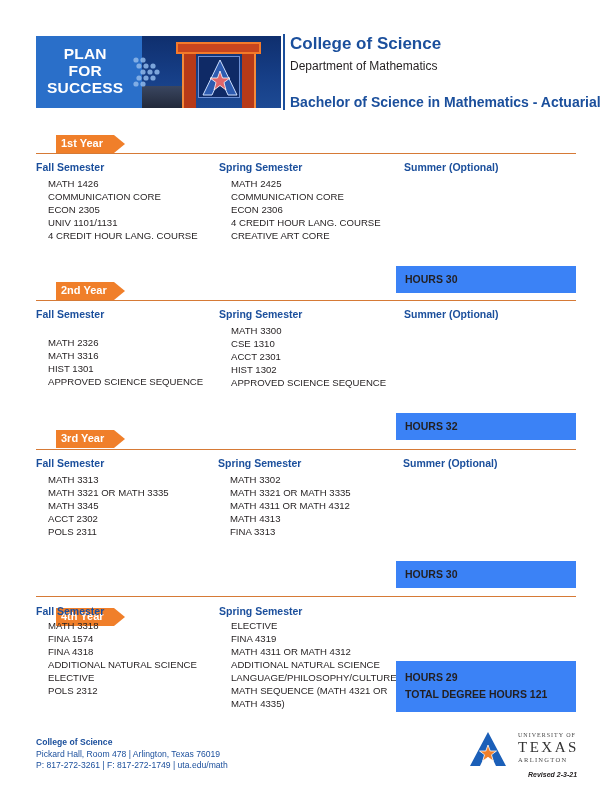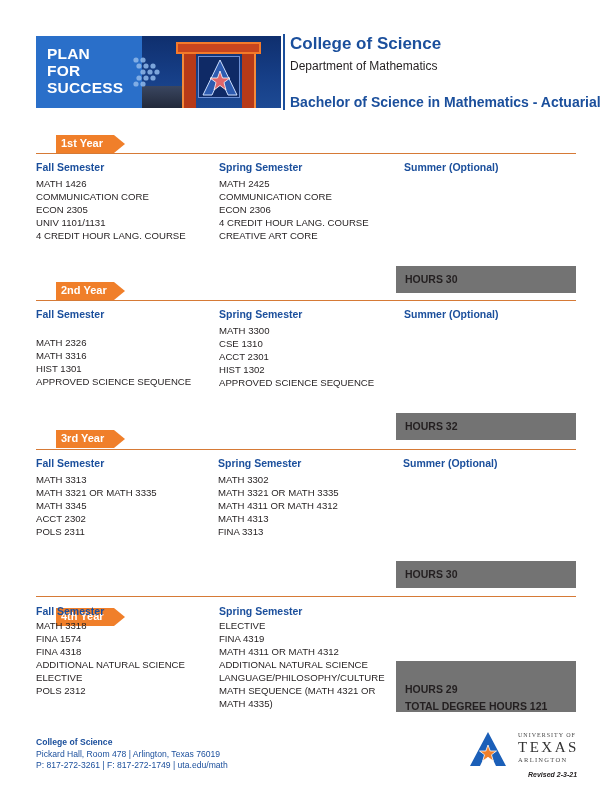--- a/index.html
+++ b/index.html
@@ -2,21 +2,21 @@
 <html><head>
 <meta charset="utf-8">
 <style>
   * { box-sizing: border-box; margin: 0; padding: 0; }
   html, body { width: 612px; height: 792px; background: #ffffff; overflow: hidden; }
   body { position: relative; font-family: "Liberation Sans", "DejaVu Sans", sans-serif; color: #231f20; }
 
   
   .banner { position: absolute; left: 36px; top: 36px; width: 245px; height: 72px; overflow: hidden; background: #1b5fb8; }
   .banner-left { position: absolute; left: 0; top: 0; width: 106px; height: 72px; background: #2a6fc9; }
-  .banner-text { position: absolute; left: 11px; top: 9px; color: #ffffff; font-weight: bold; font-size: 15.5px; line-height: 17px; letter-spacing: 0.2px; }
+  .banner-text { position: absolute; left: 11px; top: 9px; color: #ffffff; font-weight: bold; font-size: 15.5px; line-height: 17px; letter-spacing: 0.2px; text-align: center; }
   .banner-dots { position: absolute; left: 96px; top: 18px; width: 40px; height: 40px; }
   .banner-photo { position: absolute; left: 106px; top: 0; width: 139px; height: 72px;
     background: linear-gradient(180deg, #0f2f6e 0%, #163e86 55%, #1d4a94 100%); }
   .tower-top { position: absolute; left: 34px; top: 6px; width: 85px; height: 12px; background: #c8451e; border: 2px solid #f47a2a; }
   .tower-l { position: absolute; left: 40px; top: 18px; width: 14px; height: 54px; background: #b73a18; border-left: 2px solid #f58a3a; }
   .tower-r { position: absolute; left: 100px; top: 18px; width: 14px; height: 54px; background: #b73a18; border-right: 2px solid #f58a3a; }
   .tower-sign { position: absolute; left: 56px; top: 20px; width: 42px; height: 42px; background: #0f2a66; border: 1px solid #6c8fd4; }
   .building { position: absolute; left: 0; top: 50px; width: 40px; height: 22px; background: linear-gradient(180deg,#3a4660,#22293a); }
 
   .header-rule { position: absolute; left: 283px; top: 34px; width: 2px; height: 76px; background: #1b4f9c; }
@@ -25,24 +25,24 @@
   .degree-title { position: absolute; left: 290px; top: 94px; font-size: 14px; font-weight: bold; color: #1b4f9c; }
 
   
   .year-tab { position: absolute; left: 36px; height: 18px; width: 70px; margin-left: 20px; }
   .year-tab .tab-body { position: absolute; left: 0; top: 0; width: 58px; height: 18px; background: #f07f2a; }
   .year-tab .tab-arrow { position: absolute; left: 58px; top: 0; width: 0; height: 0; border-top: 9px solid transparent; border-bottom: 9px solid transparent; border-left: 11px solid #f07f2a; }
   .year-tab .tab-label { position: absolute; left: 5px; top: 2px; font-size: 11px; font-weight: bold; color: #ffffff; white-space: nowrap; }
   .year-rule { position: absolute; left: 36px; width: 540px; height: 1px; background: #d67a36; }
 
   .sem-head { position: absolute; font-size: 10.5px; font-weight: bold; color: #1b4f9c; white-space: nowrap; }
-  .course-list { position: absolute; font-size: 9.6px; line-height: 13px; color: #231f20; list-style: none; white-space: nowrap; }
+  .course-list { position: absolute; font-size: 9.6px; line-height: 13px; color: #231f20; list-style: none; white-space: nowrap; margin-left: 12px; }
   .course-list li { height: 13px; }
 
-  .hours-box { position: absolute; left: 396px; width: 180px; background: #737373; padding: 0 9px; font-size: 10.5px; font-weight: bold; color: #231f20; }
+  .hours-box { position: absolute; left: 396px; width: 180px; background: #3b82f6; padding: 0 9px; font-size: 10.5px; font-weight: bold; color: #231f20; }
   .hours-box div { line-height: 17px; }
 
   
   .footer { position: absolute; left: 36px; top: 737px; font-size: 8.6px; line-height: 11.5px; color: #1b4f9c; }
   .footer .f-title { font-weight: bold; }
   .uta-logo { position: absolute; left: 470px; top: 731px; width: 110px; height: 38px; }
   .uta-a { position: absolute; left: 0; top: 0; width: 36px; height: 36px; }
   .uta-words { position: absolute; left: 48px; top: 0; font-family: "Liberation Serif", "DejaVu Serif", serif; color: #4a4a4a; text-align: left; }
   .uta-words .u1 { font-size: 6px; letter-spacing: 1px; line-height: 8px; }
   .uta-words .u2 { font-size: 15px; letter-spacing: 2.5px; line-height: 16px; color: #333; }
@@ -215,21 +215,21 @@
   <ul class="course-list" style="left:219px; top:619px;">
     <li>ELECTIVE</li>
     <li>FINA 4319</li>
     <li>MATH 4311 OR MATH 4312</li>
     <li>ADDITIONAL NATURAL SCIENCE</li>
     <li>LANGUAGE/PHILOSOPHY/CULTURE</li>
     <li>MATH SEQUENCE (MATH 4321 OR</li>
     <li>MATH 4335)</li>
   </ul>
 
-  <div class="hours-box" style="top:661px; height:51px; padding-top:20px;">
+  <div class="hours-box" style="top:661px; height:51px; padding-top:8px;">
     <div>HOURS 29</div>
     <div>TOTAL DEGREE HOURS 121</div>
   </div>
 </section>
 
 <div class="footer">
   <div class="f-title">College of Science</div>
   <div>Pickard Hall, Room 478 | Arlington, Texas 76019</div>
   <div>P: 817-272-3261 | F:  817-272-1749 | uta.edu/math</div>
 </div>

